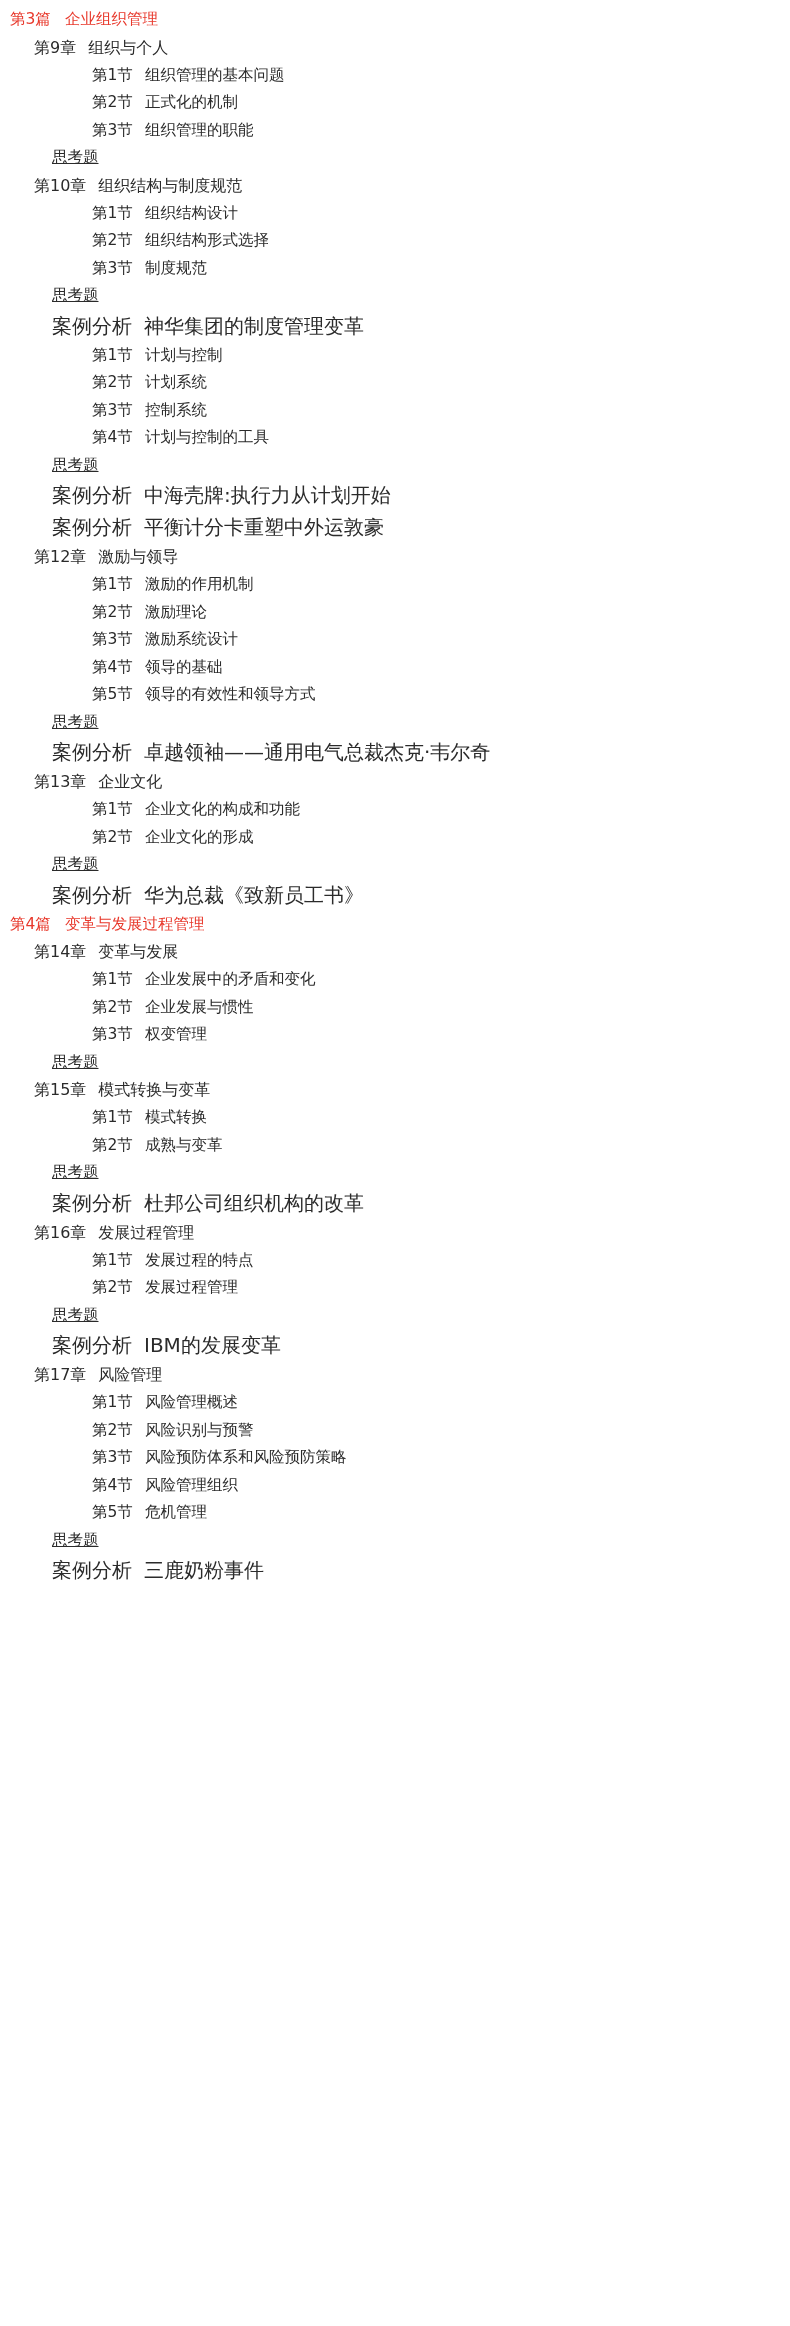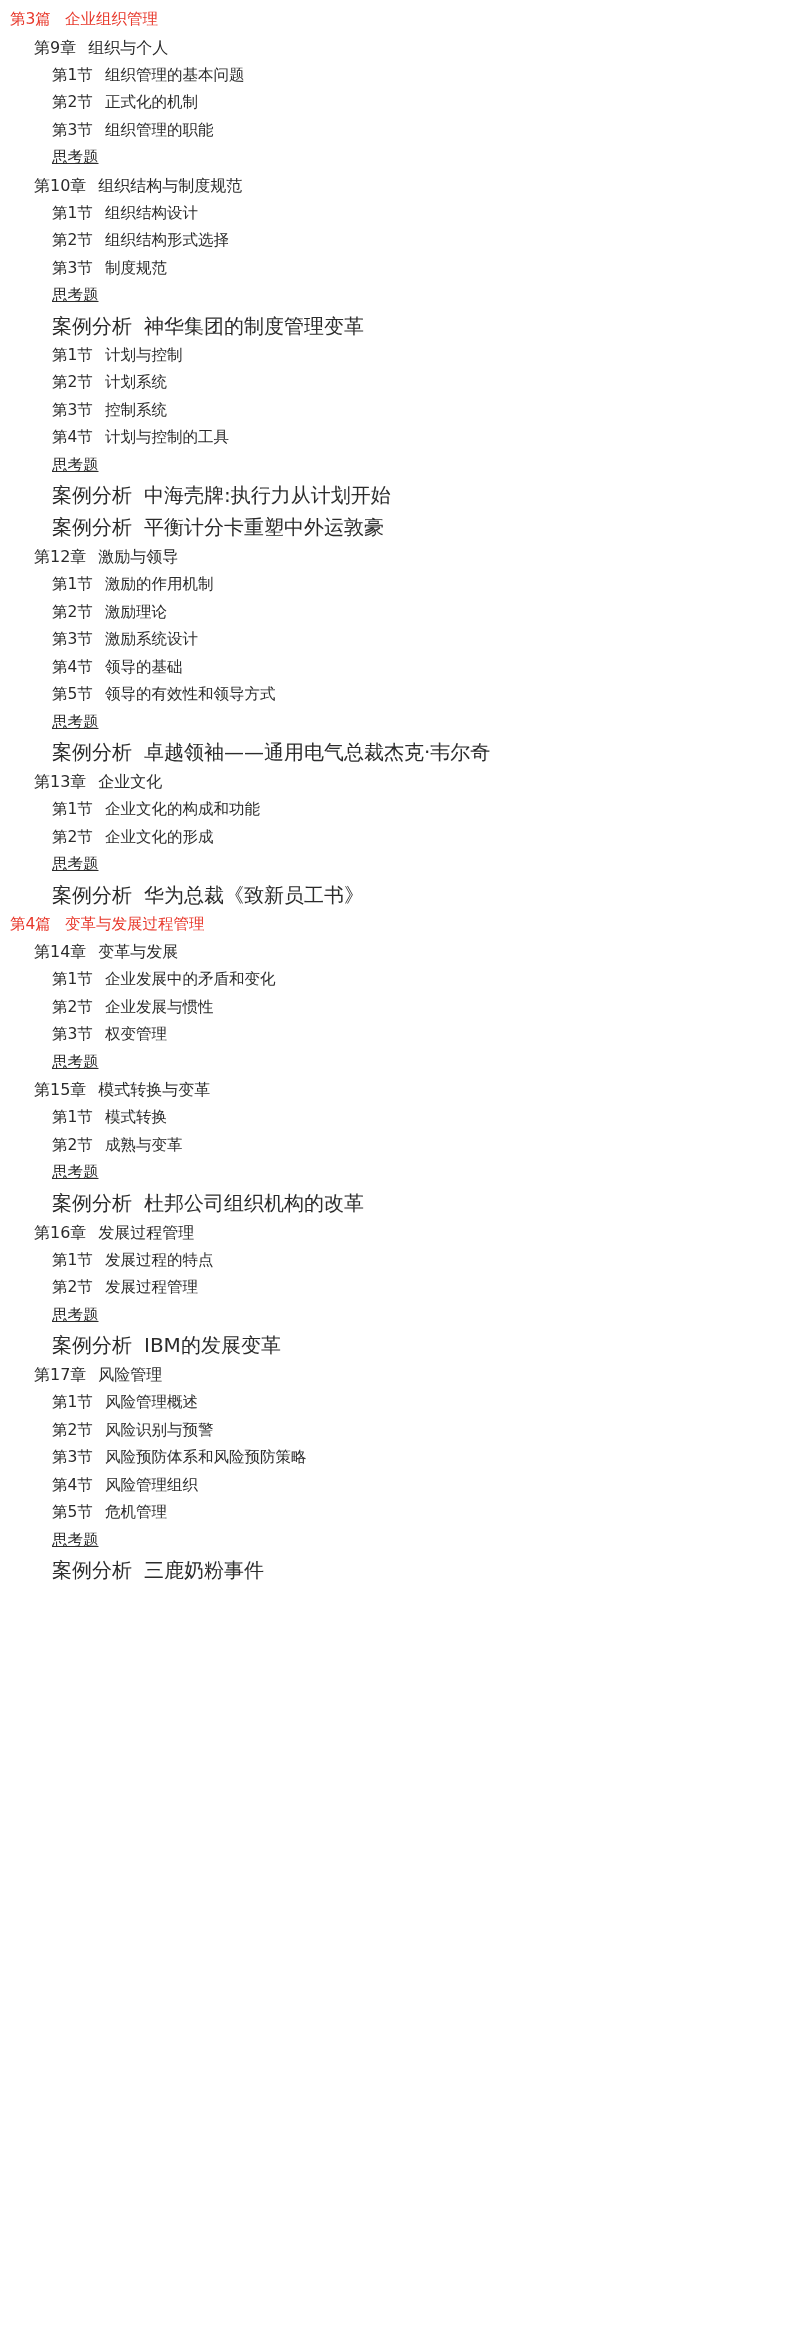--- a/index.html
+++ b/index.html
@@ -36,20 +36,21 @@
     padding: 6px 0 6px 34px;
   }
   .lvl-chapter .gap {
     display: inline-block;
     width: 12px;
   }
   .lvl-section {
     color: #2b2b2b;
     font-size: 15.5px;
     padding: 6px 0 6px 52px;
+    margin-left: 40px;
   }
   .lvl-section .gap {
     display: inline-block;
     width: 12px;
   }
   .lvl-plain {
     color: #2b2b2b;
     font-size: 15.5px;
     padding: 6px 0 6px 52px;
     text-decoration: underline;

